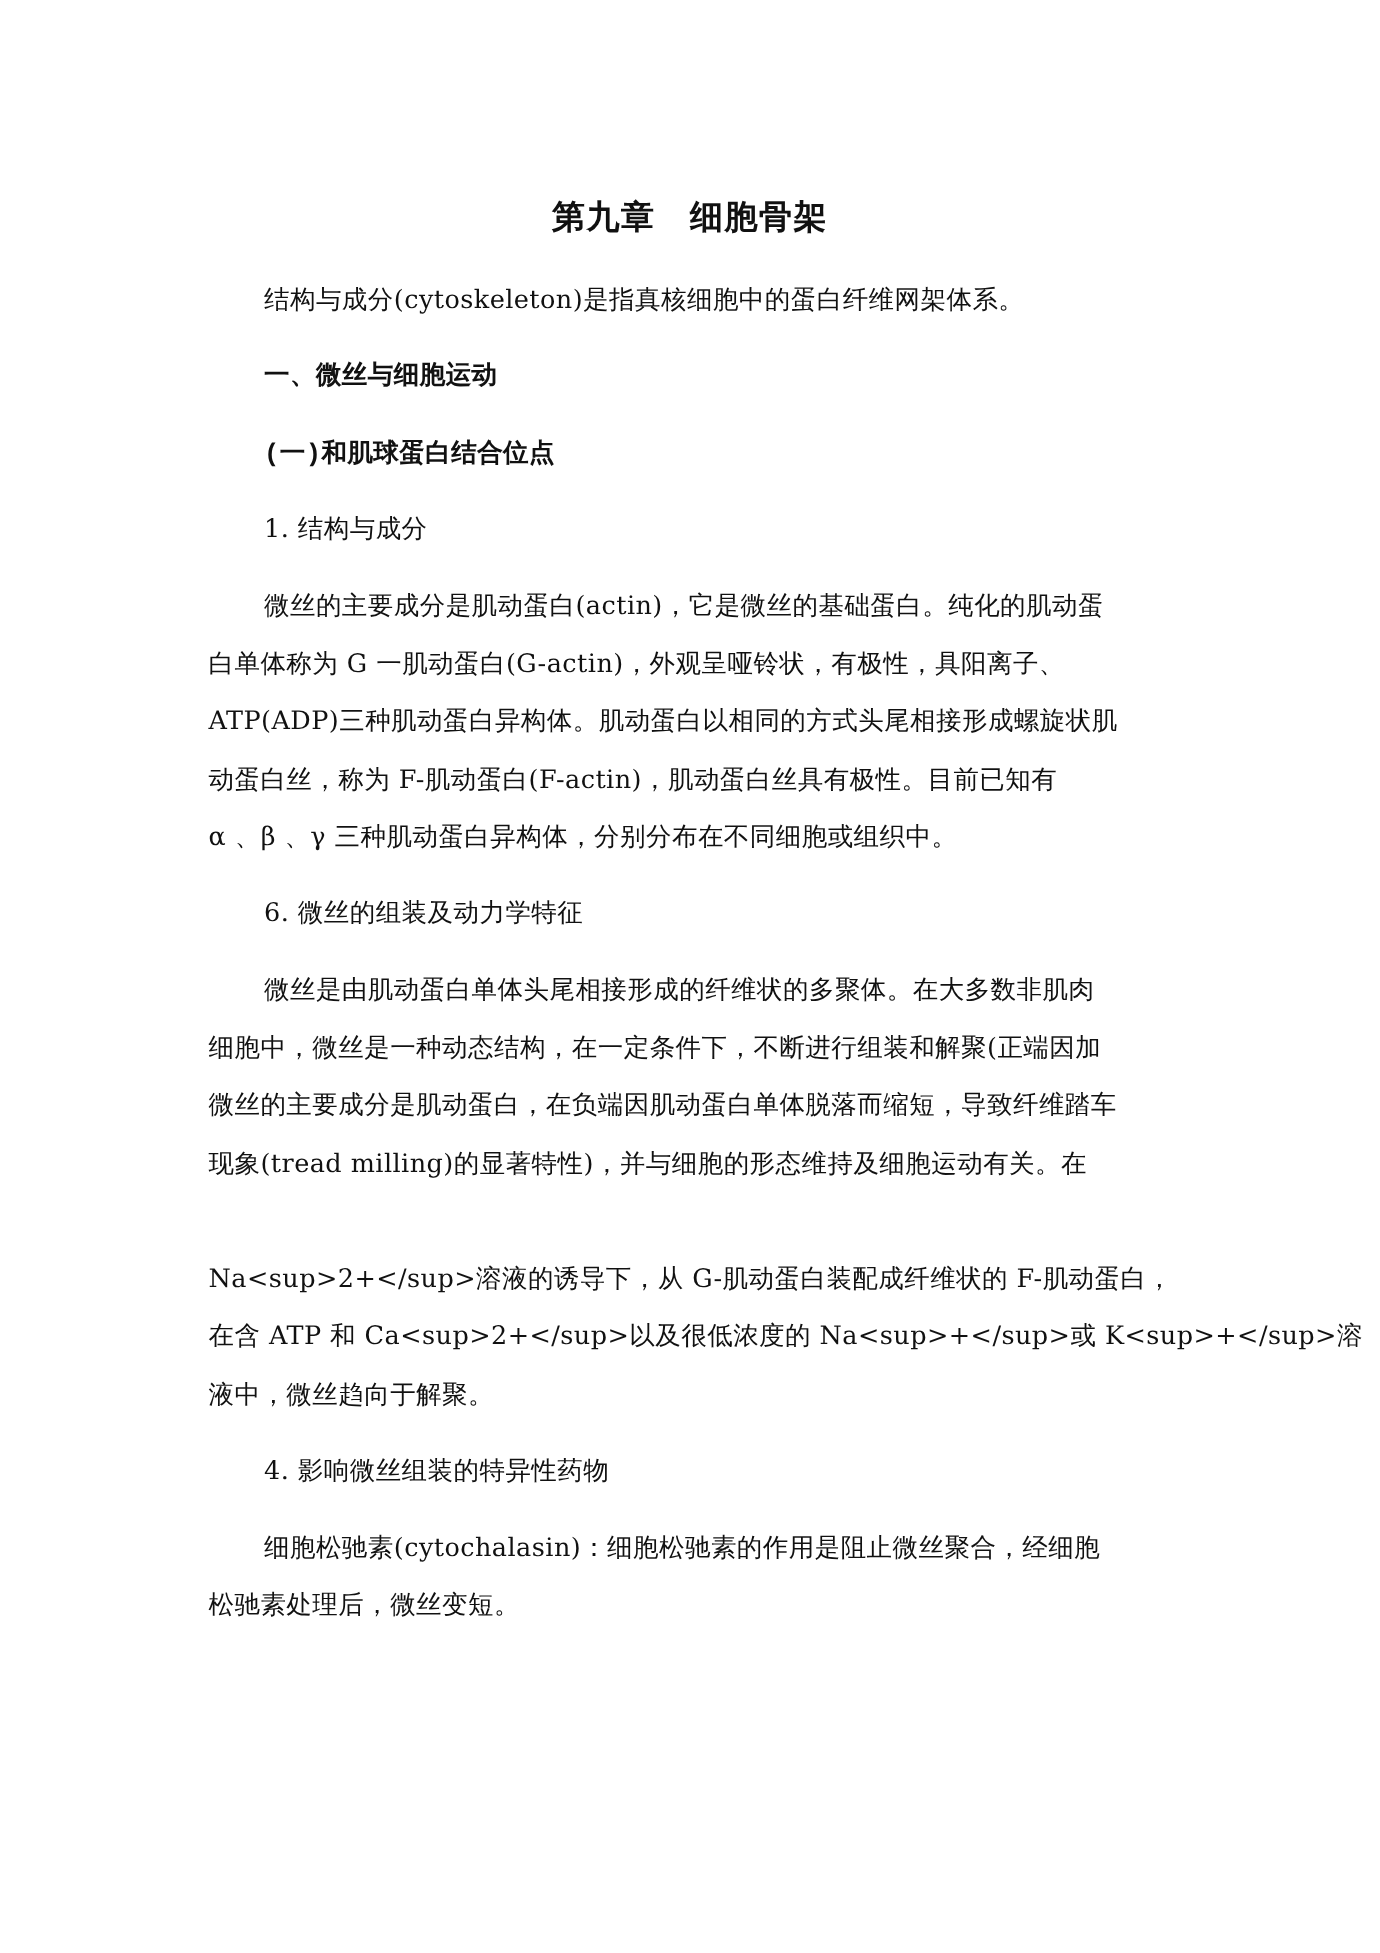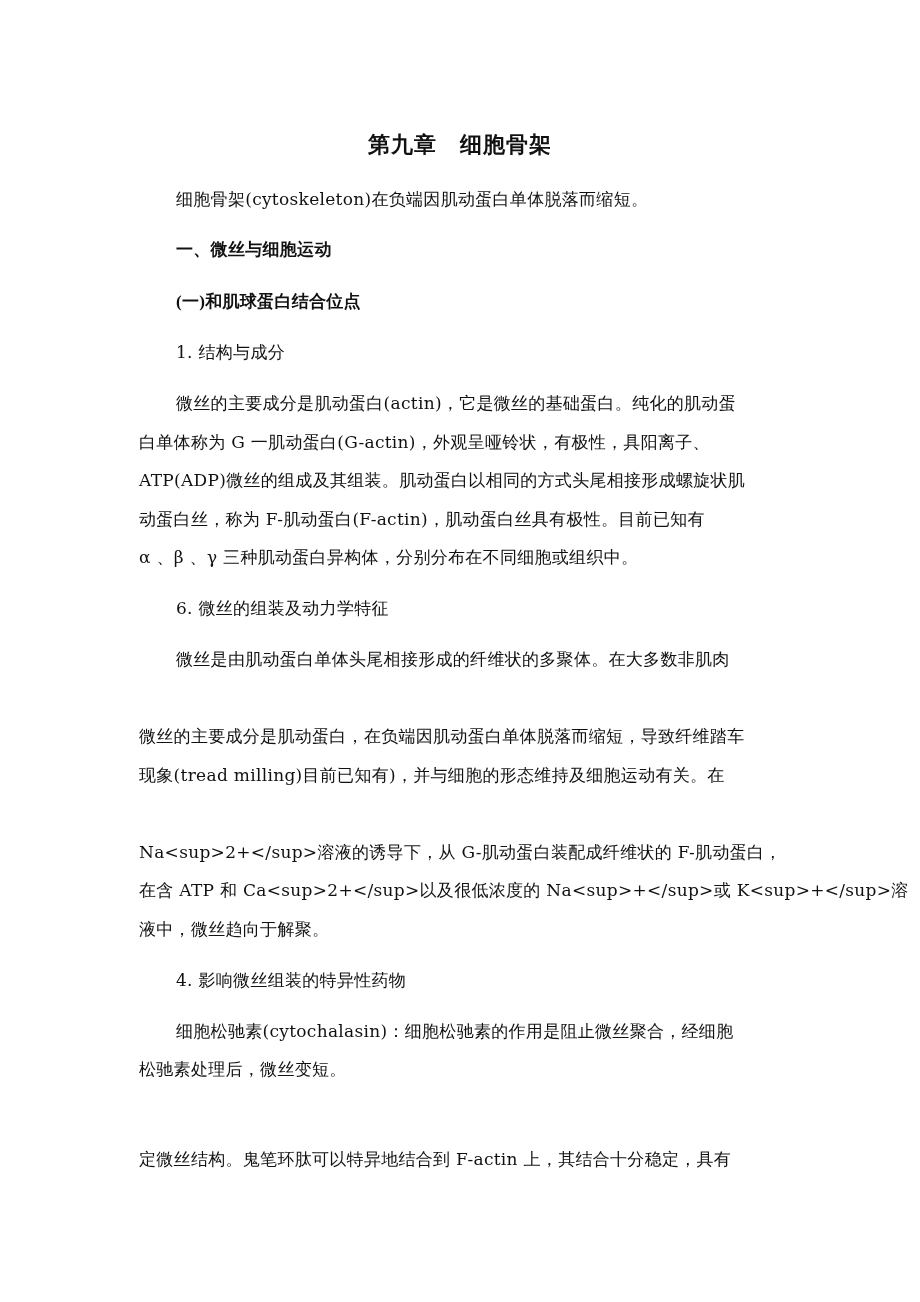--- a/index.html
+++ b/index.html
@@ -4,46 +4,46 @@
 <style>
   html, body { margin: 0; padding: 0; background: #ffffff; }
   body { width: 920px; height: 1302px; position: relative; overflow: hidden;
          font-family: "DejaVu Serif", "Liberation Serif", serif; color: #111; }
   .page { position: absolute; left: 0; top: 0; width: 920px; height: 1194px; }
   .title { position: absolute; top: 130px; left: 0; width: 920px; text-align: center;
            font-family: "DejaVu Sans", "Liberation Sans", sans-serif; font-weight: bold;
            font-size: 22px; letter-spacing: 1px; }
   .line { position: absolute; left: 139px; font-size: 17px; white-space: nowrap; letter-spacing: 0.3px; }
   .ind { left: 176px; }
-  .bold { font-family: Liberation Serif, serif; font-weight: bold; }
+  .bold { font-family: Liberation Mono, monospace; font-weight: bold; }
 </style>
 </head>
 <body>
 
 <div class="page">
   <div class="title">第九章　细胞骨架</div>
 
-  <div class="line ind" style="top:188px">细胞骨架(cytoskeleton)在负端因肌动蛋白单体脱落而缩短。</div>
+  <div class="line ind" style="top:188px">结构与成分(cytoskeleton)是指真核细胞中的蛋白纤维网架体系。</div>
 
   <div class="line ind bold" style="top:238px">一、微丝与细胞运动</div>
   <div class="line ind bold" style="top:290px">(一)和肌球蛋白结合位点</div>
 
   <div class="line ind" style="top:341px">1. 结构与成分</div>
   <div class="line ind" style="top:392px">微丝的主要成分是肌动蛋白(actin)，它是微丝的基础蛋白。纯化的肌动蛋</div>
   <div class="line" style="top:431px">白单体称为 G 一肌动蛋白(G-actin)，外观呈哑铃状，有极性，具阳离子、</div>
-  <div class="line" style="top:469px">ATP(ADP)微丝的组成及其组装。肌动蛋白以相同的方式头尾相接形成螺旋状肌</div>
+  <div class="line" style="top:469px">ATP(ADP)三种肌动蛋白异构体。肌动蛋白以相同的方式头尾相接形成螺旋状肌</div>
   <div class="line" style="top:508px">动蛋白丝，称为 F-肌动蛋白(F-actin)，肌动蛋白丝具有极性。目前已知有</div>
   <div class="line" style="top:546px">α 、β 、γ 三种肌动蛋白异构体，分别分布在不同细胞或组织中。</div>
 
   <div class="line ind" style="top:597px">6. 微丝的组装及动力学特征</div>
   <div class="line ind" style="top:648px">微丝是由肌动蛋白单体头尾相接形成的纤维状的多聚体。在大多数非肌肉</div>
+  <div class="line" style="top:687px">细胞中，微丝是一种动态结构，在一定条件下，不断进行组装和解聚(正端因加</div>
   <div class="line" style="top:725px">微丝的主要成分是肌动蛋白，在负端因肌动蛋白单体脱落而缩短，导致纤维踏车</div>
-  <div class="line" style="top:764px">现象(tread  milling)目前已知有)，并与细胞的形态维持及细胞运动有关。在</div>
+  <div class="line" style="top:764px">现象(tread  milling)的显著特性)，并与细胞的形态维持及细胞运动有关。在</div>
   <div class="line" style="top:841px">Na&lt;sup&gt;2+&lt;/sup&gt;溶液的诱导下，从 G-肌动蛋白装配成纤维状的 F-肌动蛋白，</div>
   <div class="line" style="top:879px">在含 ATP 和 Ca&lt;sup&gt;2+&lt;/sup&gt;以及很低浓度的 Na&lt;sup&gt;+&lt;/sup&gt;或 K&lt;sup&gt;+&lt;/sup&gt;溶</div>
   <div class="line" style="top:918px">液中，微丝趋向于解聚。</div>
 
   <div class="line ind" style="top:969px">4. 影响微丝组装的特异性药物</div>
   <div class="line ind" style="top:1020px">细胞松驰素(cytochalasin)：细胞松驰素的作用是阻止微丝聚合，经细胞</div>
   <div class="line" style="top:1058px">松驰素处理后，微丝变短。</div>
 
-  <div class="line" style="top:1148px">定微丝结构。鬼笔环肽可以特异地结合到 F-actin 上，其结合十分稳定，具有</div>
 </div>
 
 </body></html>

